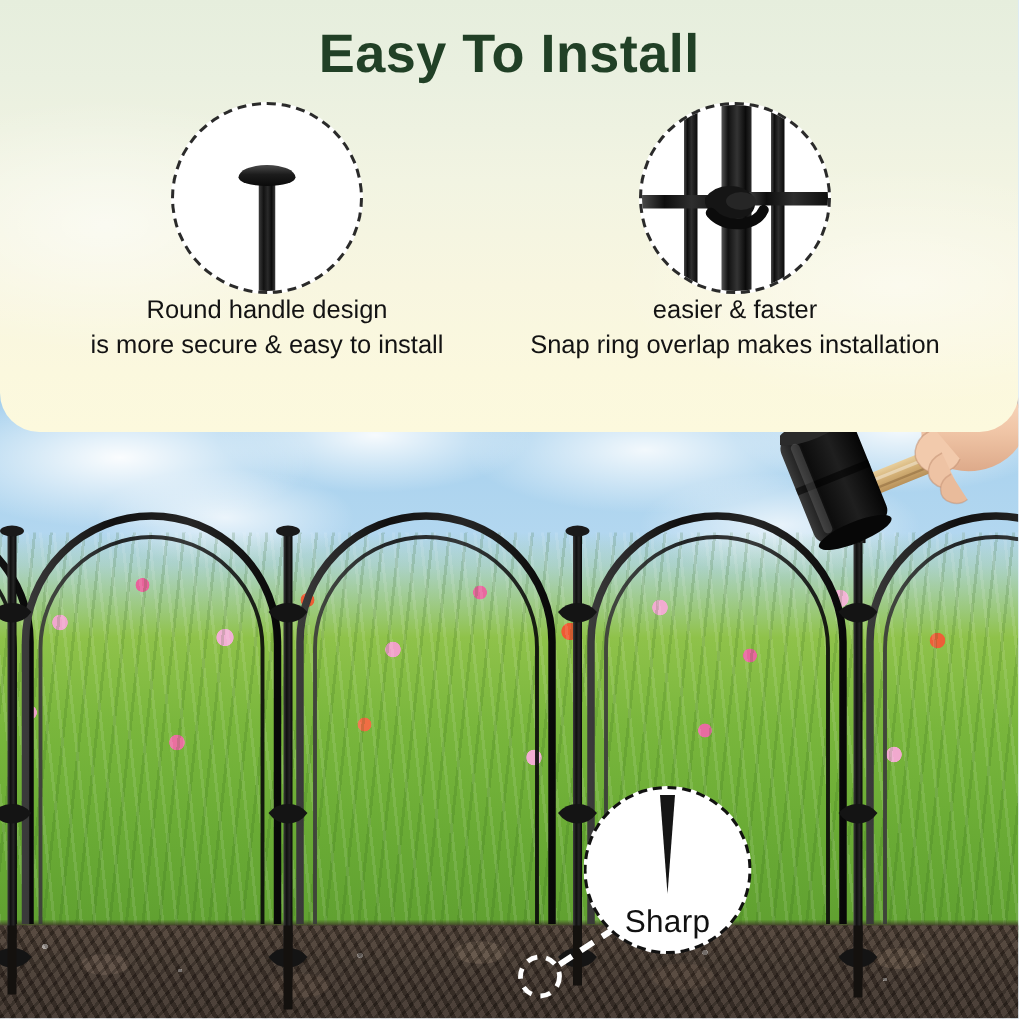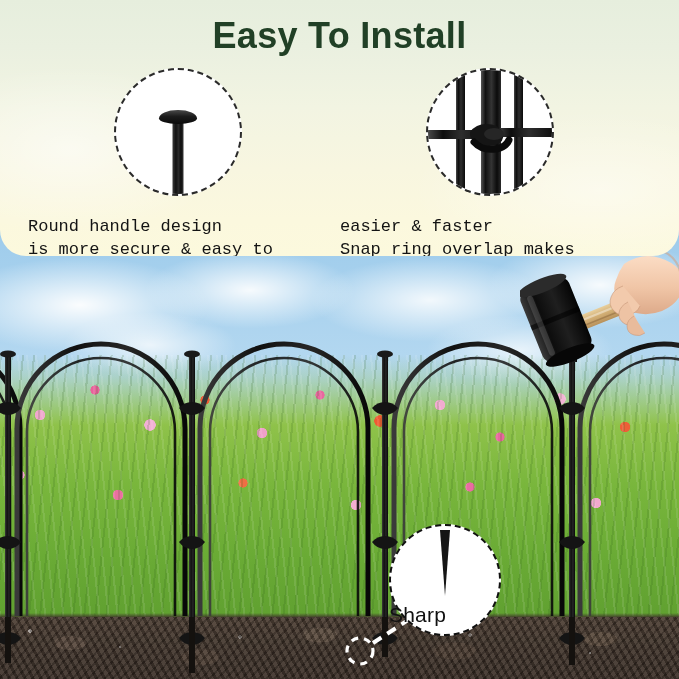--- a/index.html
+++ b/index.html
@@ -101,36 +101,36 @@
     width:112px; height:112px;
   }
   .sharp-disc{
     position:absolute; inset:0;
     border-radius:50%;
     background:#ffffff;
     border:2px dashed #111;
   }
   .sharp-label{
     position:absolute; left:0; right:0; bottom:9px;
-    text-align:left;
+    text-align:center;
     font-size:21px; color:#111; letter-spacing:.2px;
     font-family:"Liberation Sans", sans-serif;
   }
   .spike{
     position:absolute; left:50%; top:6px; transform:translateX(-50%);
     width:0; height:0;
     border-left:5px solid transparent;
     border-right:5px solid transparent;
     border-top:66px solid #151515;
   }
   .connector{position:absolute; left:300px; top:595px; width:220px; height:80px;}
 
   
   .topcard{
-    position:absolute; left:0; top:0; width:679px; height:256px;
+    position:absolute; left:0; top:0; width:679px; height:288px;
     border-bottom-left-radius:26px;
     border-bottom-right-radius:26px;
     background:linear-gradient(180deg,
         #e6eedd 0%,
         #eaf0e0 18%,
         #f2f4e2 42%,
         #f8f6e0 66%,
         #fbf8de 86%,
         #fcf9dd 100%);
     overflow:hidden;
@@ -158,25 +158,26 @@
 
   .fdisc-wrap{position:relative; width:128px; height:128px; margin:0 auto;}
   .fdisc{
     position:absolute; inset:0;
     border-radius:50%;
     background:#ffffff;
     border:2px dashed #2a2a2a;
     overflow:hidden;
   }
   .fcaption{
-    margin-top:20px;
+    margin-top:0;
+    text-align:center;
     font-size:17.5px;
     line-height:1.34;
     color:#131313;
-    font-family:Liberation Mono, monospace;
+    font-family:Liberation Sans, sans-serif;
   }
   .feature.left .fcaption{font-size:17px;}
   .feature.right .fcaption{font-size:17px;}
 
   
   .handle-post{
     position:absolute; left:50%; transform:translateX(-50%);
     top:48px; width:11px; height:82px;
     background:linear-gradient(90deg,#3b3b3b 0%,#121212 30%,#2a2a2a 55%,#0c0c0c 78%,#383838 100%);
   }

